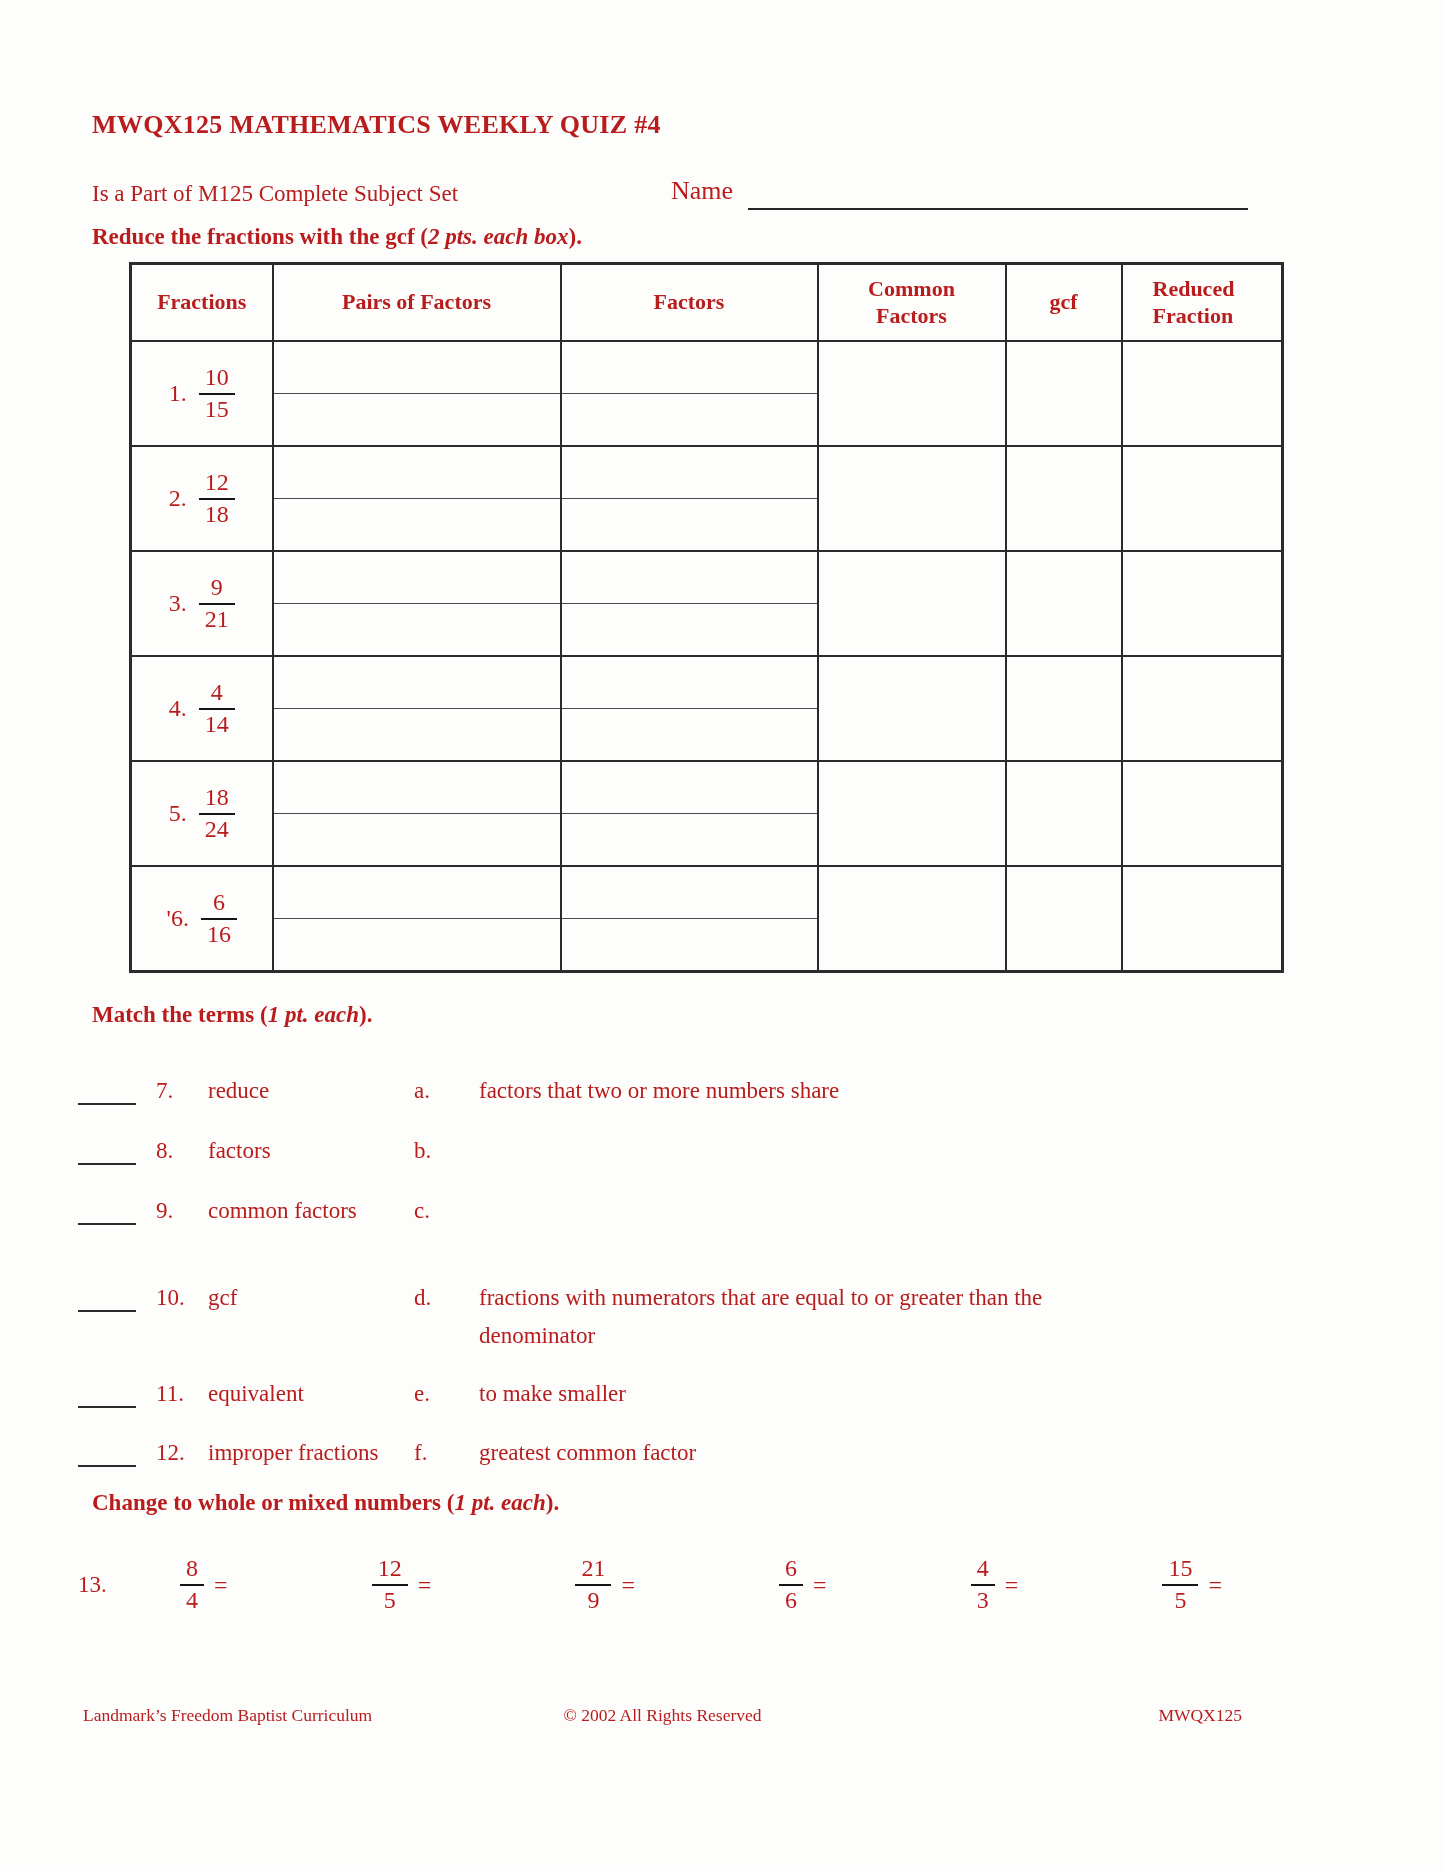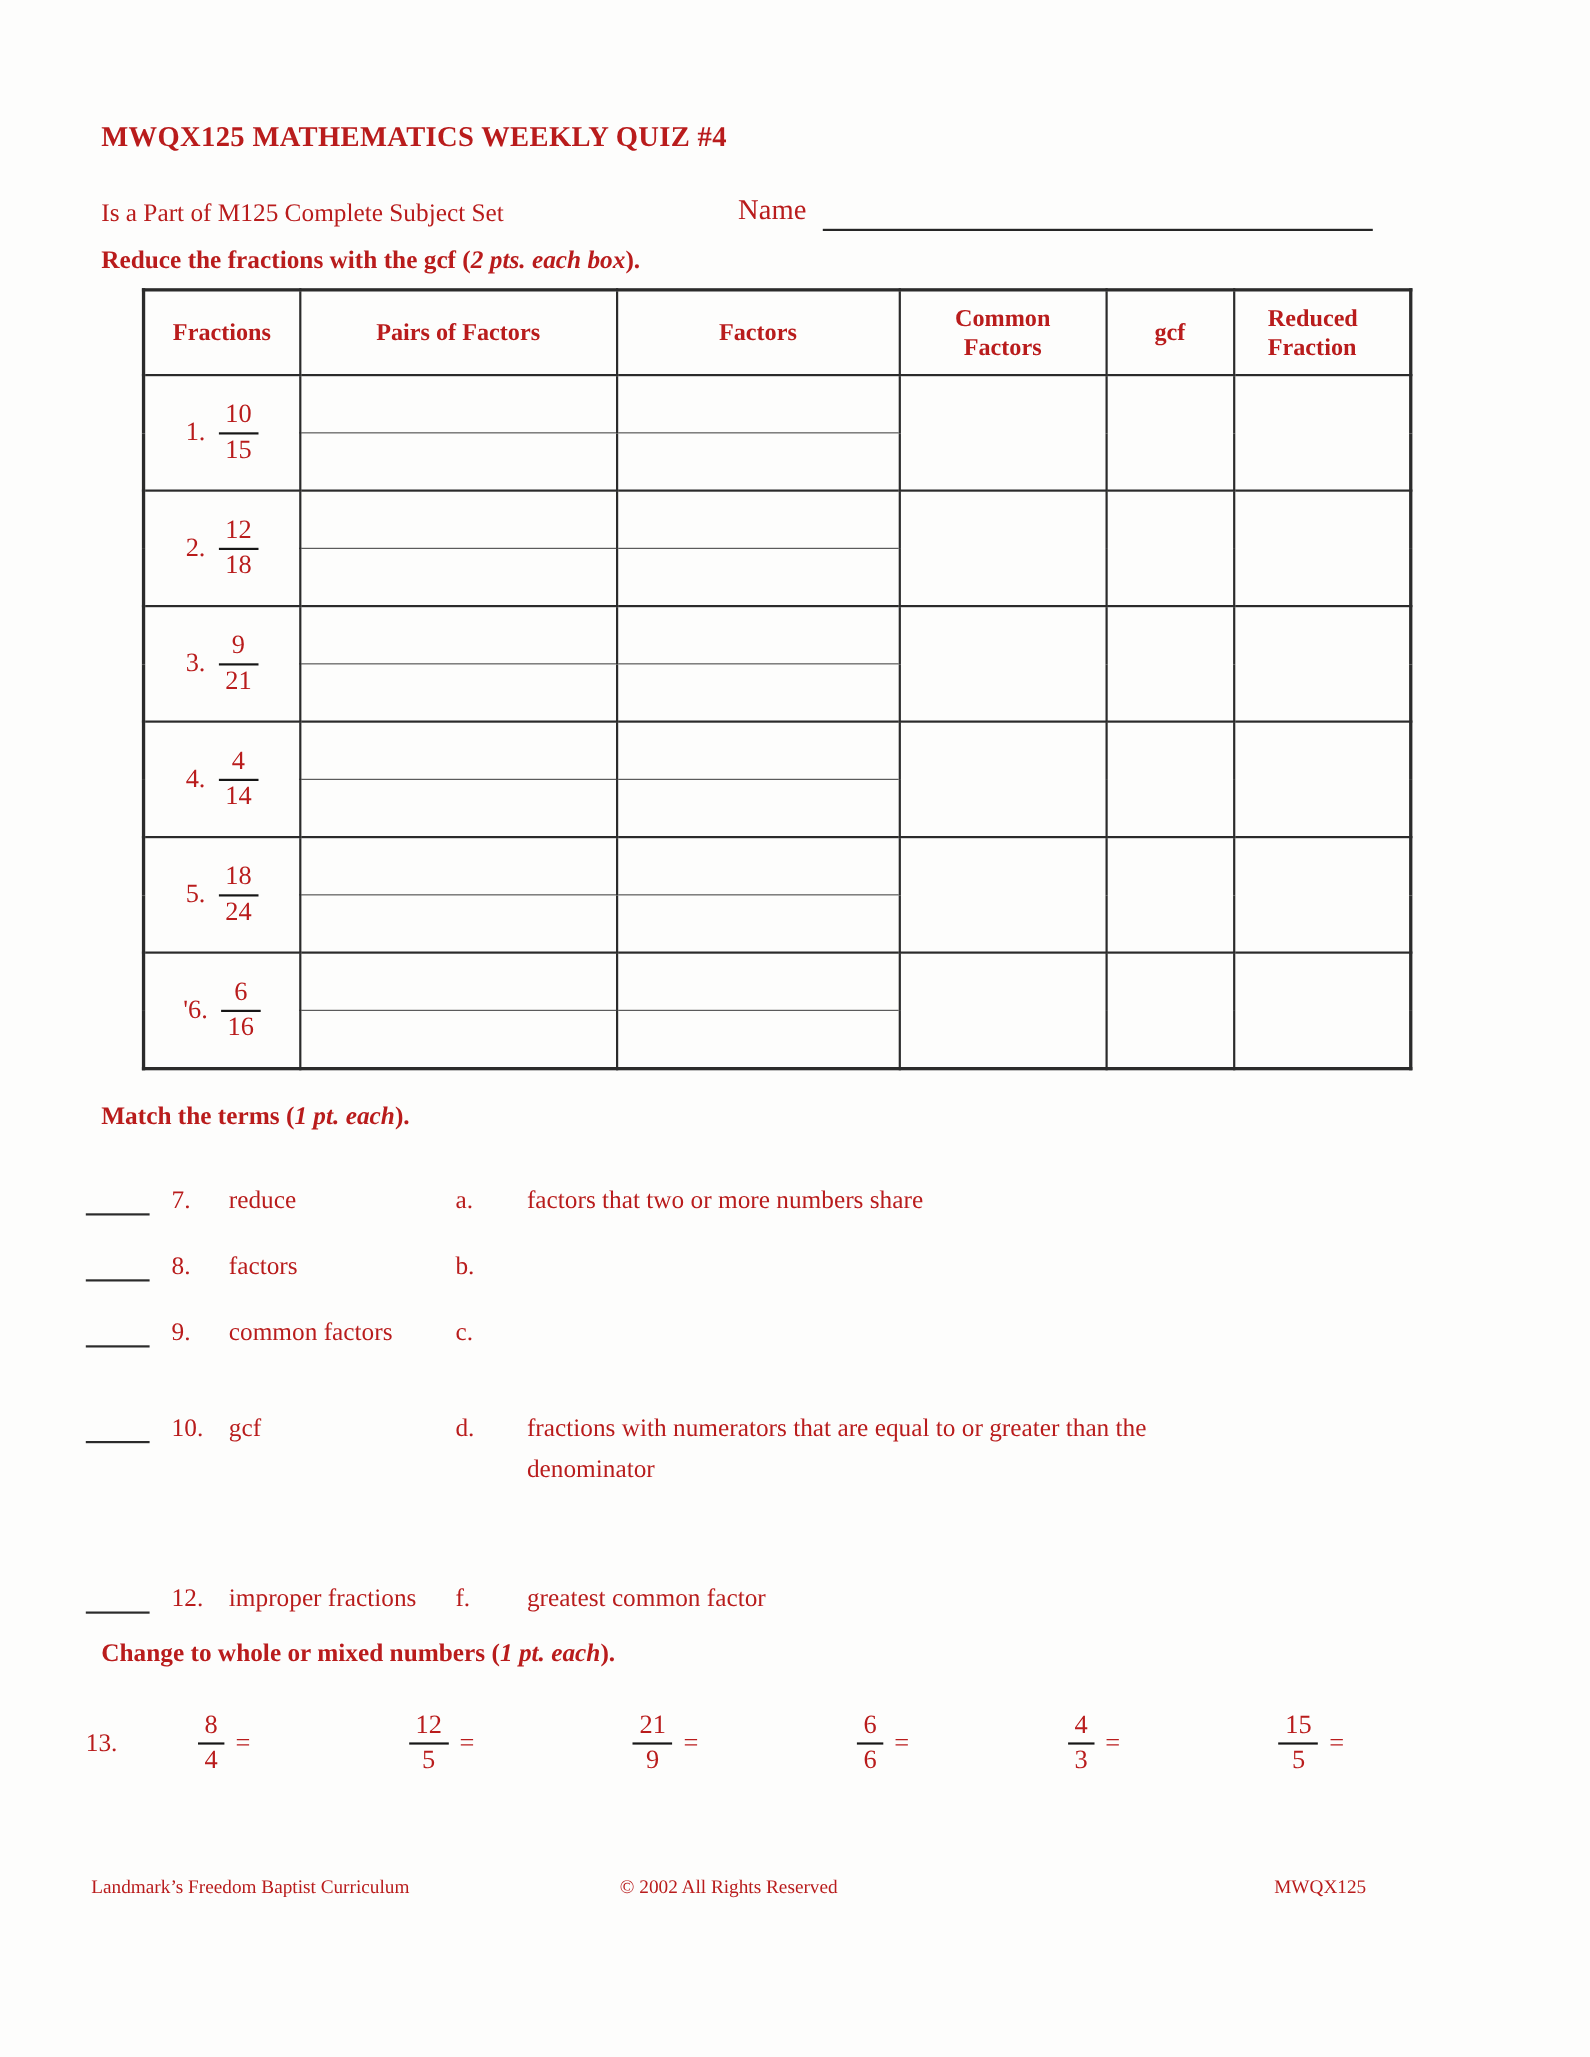--- a/index.html
+++ b/index.html
@@ -285,20 +285,27 @@
     <span class="mterm">common factors</span>
     <span class="mletter">c.</span>
   </div>
   <div class="match-row" style="top:1279px">
     <span class="mblank"></span>
     <span class="mnum">10.</span>
     <span class="mterm">gcf</span>
     <span class="mletter">d.</span>
     <span class="mdef">fractions with numerators that are equal to or greater than the denominator</span>
   </div>
+  <div class="match-row" style="top:1375px">
+    <span class="mblank"></span>
+    <span class="mnum">11.</span>
+    <span class="mterm">equivalent</span>
+    <span class="mletter">e.</span>
+    <span class="mdef">to make smaller</span>
+  </div>
   <div class="match-row" style="top:1434px">
     <span class="mblank"></span>
     <span class="mnum">12.</span>
     <span class="mterm">improper fractions</span>
     <span class="mletter">f.</span>
     <span class="mdef">greatest common factor</span>
   </div>
 
   <div class="abs sec-head sec3-head"><span>Change to whole or mixed numbers (</span><span class="ital">1 pt. each</span><span>).</span></div>
 

